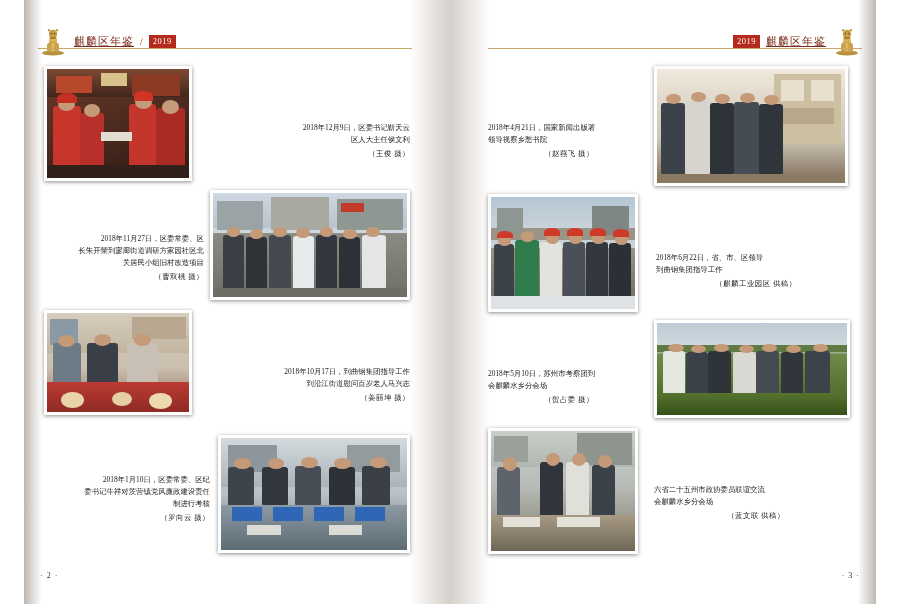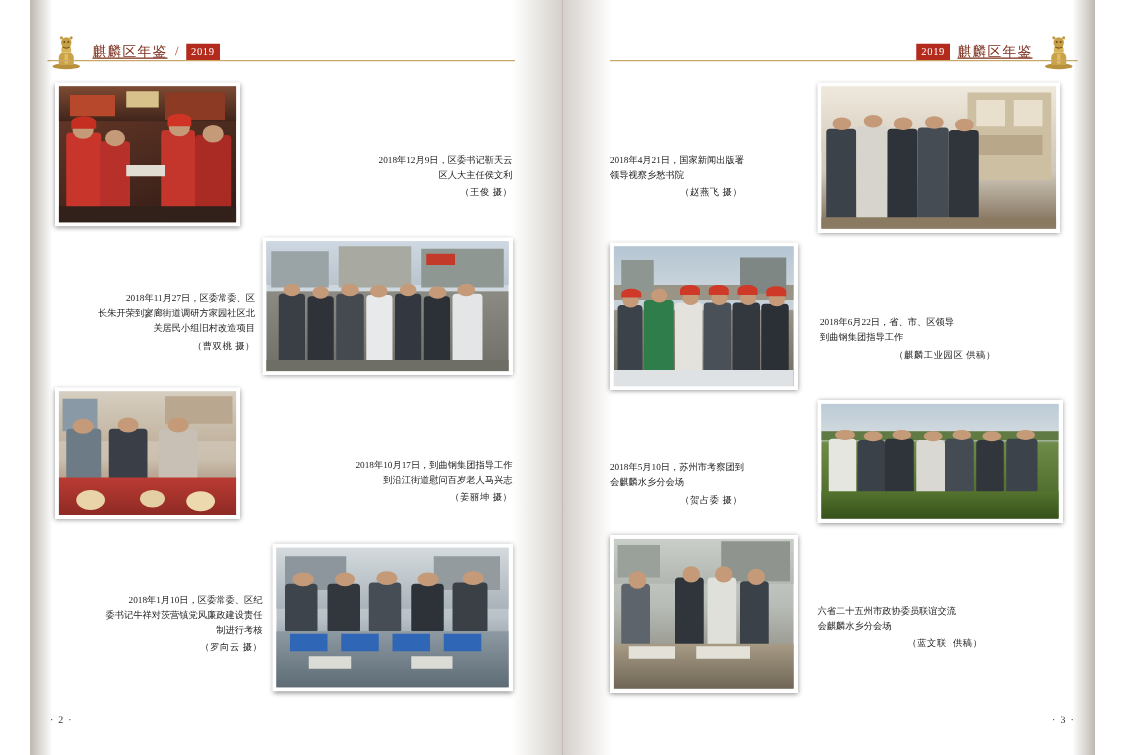--- a/index.html
+++ b/index.html
@@ -425,21 +425,21 @@
         <div class="head" style="left:38%;top:18%;width:10%;height:11%;"></div>
         <div class="figure" style="left:52%;top:26%;width:16%;height:48%;background:#e0e0da;"></div>
         <div class="head" style="left:56%;top:18%;width:10%;height:11%;"></div>
         <div class="figure" style="left:70%;top:28%;width:16%;height:46%;background:#3b4148;"></div>
         <div class="head" style="left:74%;top:20%;width:10%;height:11%;"></div>
         <div class="rect" style="left:0;top:70%;right:0;height:30%;background:linear-gradient(180deg,#a79b85,#6f6656);"></div>
         <div class="rect" style="left:8%;top:72%;width:26%;height:8%;background:#e4e2d8;"></div>
         <div class="rect" style="left:46%;top:72%;width:30%;height:8%;background:#e4e2d8;"></div>
       </div>
     </div>
-    <div class="caption" style="left:204px; top:484px; width:204px;font-family:Liberation Mono, monospace;">
+    <div class="caption" style="left:204px; top:484px; width:204px;">
       <div class="line">六省二十五州市政协委员联谊交流</div>
       <div class="line">会麒麟水乡分会场</div>
       <div class="credit center">（蓝文联  供稿）</div>
     </div>
 
     <div class="pagenum right">· 3 ·</div>
   </div>
 
   <div class="gutter-shadow-l"></div>
   <div class="gutter-shadow-r"></div>

